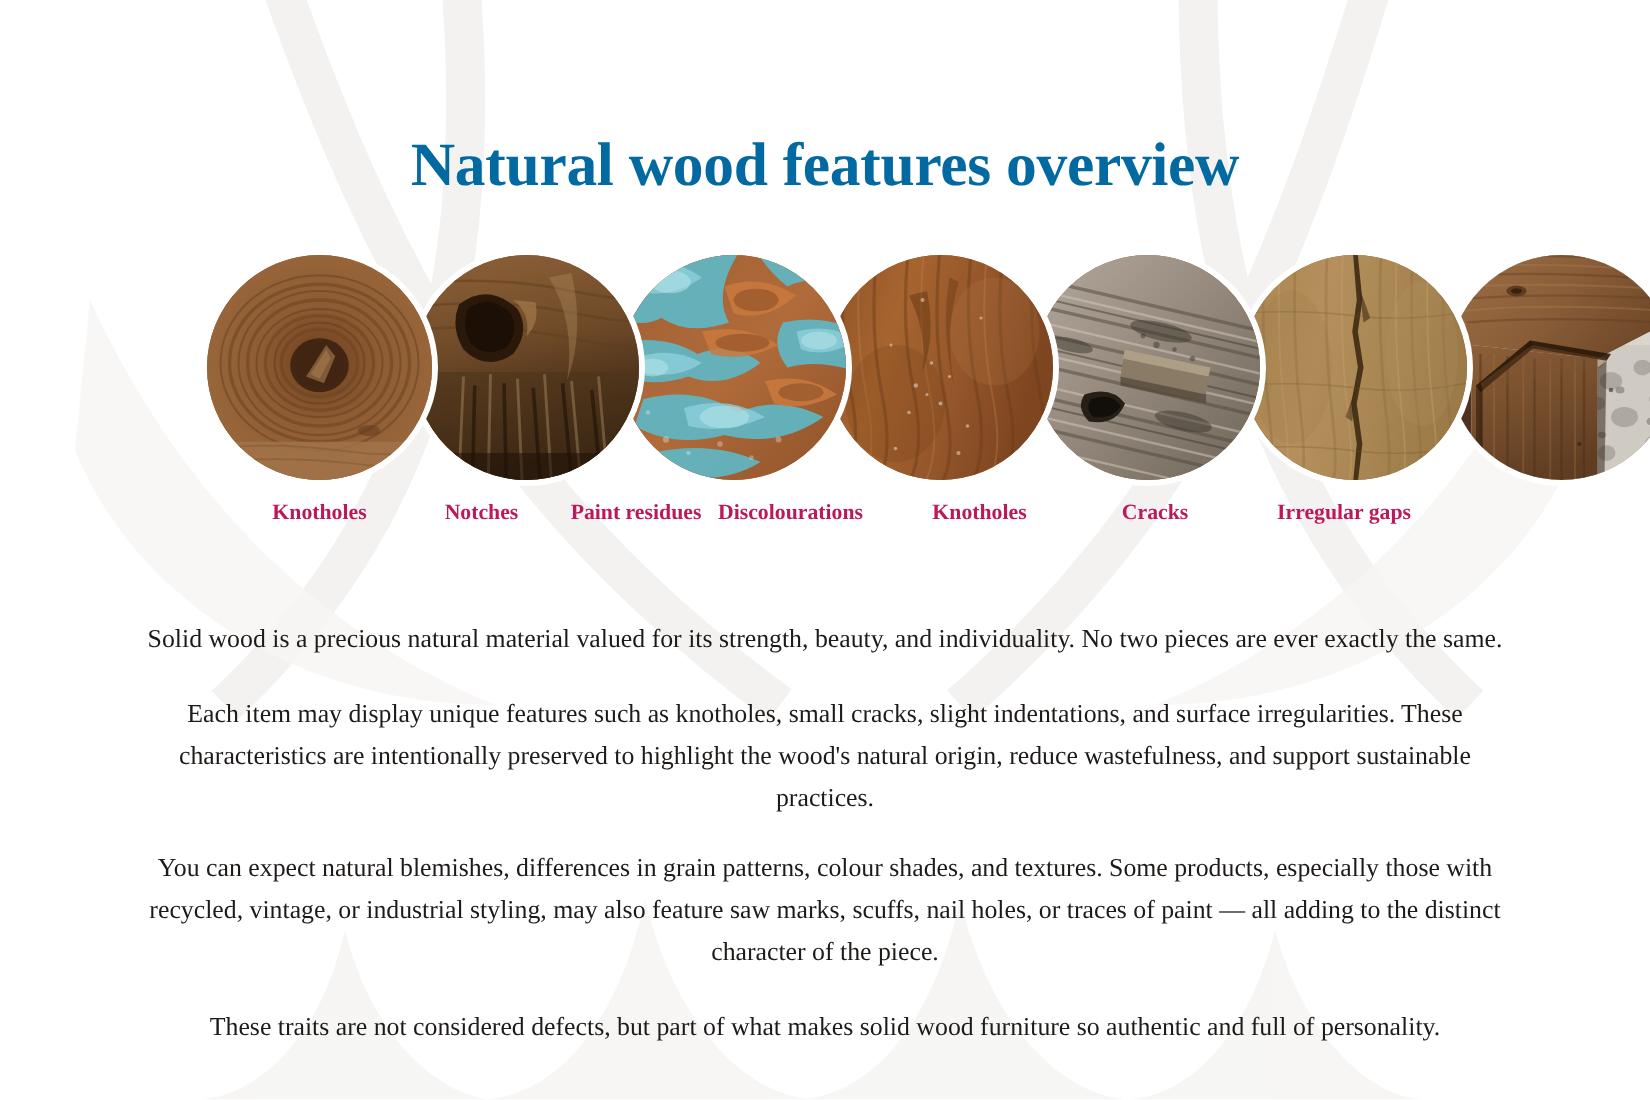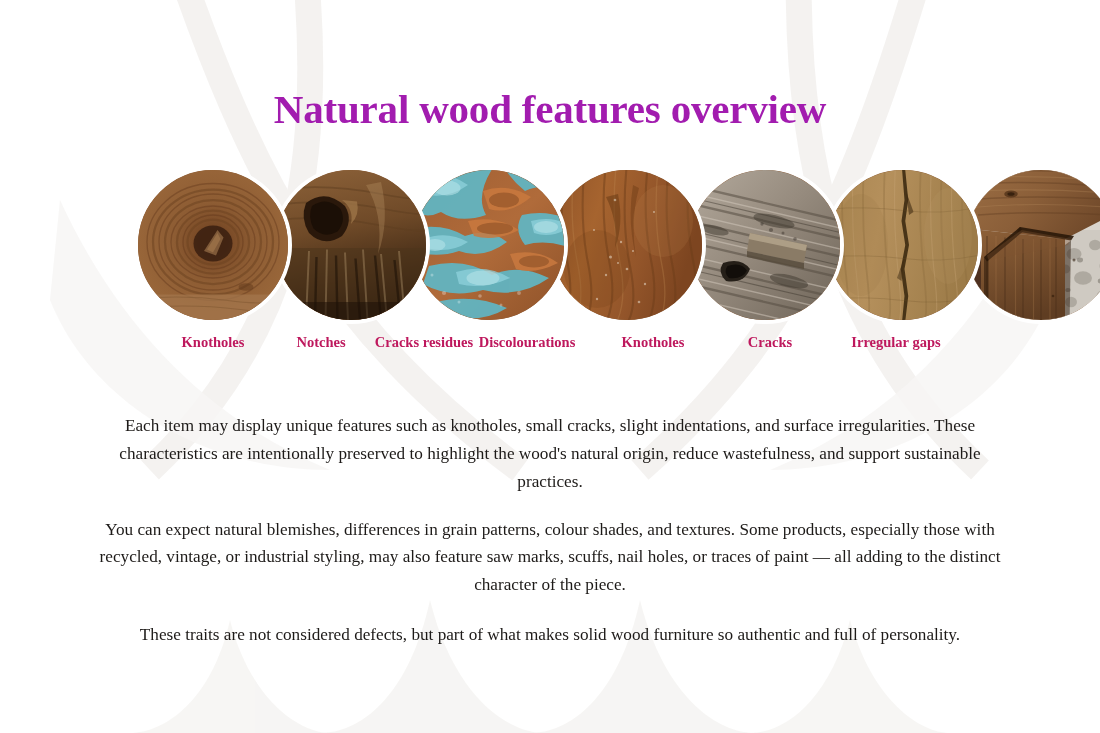--- a/index.html
+++ b/index.html
@@ -38,21 +38,21 @@
   
   #title {
     position: absolute;
     top: 58px;
     left: 0;
     width: 1100px;
     text-align: center;
     font-size: 41px;
     font-weight: 700;
     letter-spacing: -0.2px;
-    color: #a21caf;
+    color: #0369a1;
     font-family: "Liberation Serif", "DejaVu Serif", serif;
   }
 
   
   #circle-strip {
     position: absolute;
     top: 166px;
     left: 0;
     width: 1100px;
     height: 162px;
@@ -487,26 +487,27 @@
             <circle cx="58" cy="84" r="0.9"></circle>
         </g>
       </svg>
     </div>
 
   </div>
 
   <div id="labels">
     <div class="feature-label" style="left:143px;  width:140px;">Knotholes</div>
     <div class="feature-label" style="left:251px;  width:140px;">Notches</div>
-    <div class="feature-label" style="left:354px;  width:140px;">Cracks residues</div>
+    <div class="feature-label" style="left:354px;  width:140px;">Paint residues</div>
     <div class="feature-label" style="left:457px;  width:140px;">Discolourations</div>
     <div class="feature-label" style="left:583px;  width:140px;">Knotholes</div>
     <div class="feature-label" style="left:700px;  width:140px;">Cracks</div>
     <div class="feature-label" style="left:826px;  width:140px;">Irregular gaps</div>
   </div>
 
   <div id="body-copy">
+    <p class="para p1">Solid wood is a precious natural material valued for its strength, beauty, and individuality. No two pieces are ever exactly the same.</p>
     <p class="para p2">Each item may display unique features such as knotholes, small cracks, slight indentations, and surface irregularities. These characteristics are intentionally preserved to highlight the wood's natural origin, reduce wastefulness, and support sustainable practices.</p>
     <p class="para p3">You can expect natural blemishes, differences in grain patterns, colour shades, and textures. Some products, especially those with recycled, vintage, or industrial styling, may also feature saw marks, scuffs, nail holes, or traces of paint — all adding to the distinct character of the piece.</p>
     <p class="para p4">These traits are not considered defects, but part of what makes solid wood furniture so authentic and full of personality.</p>
   </div>
 
 </div>
 
 </body></html>

